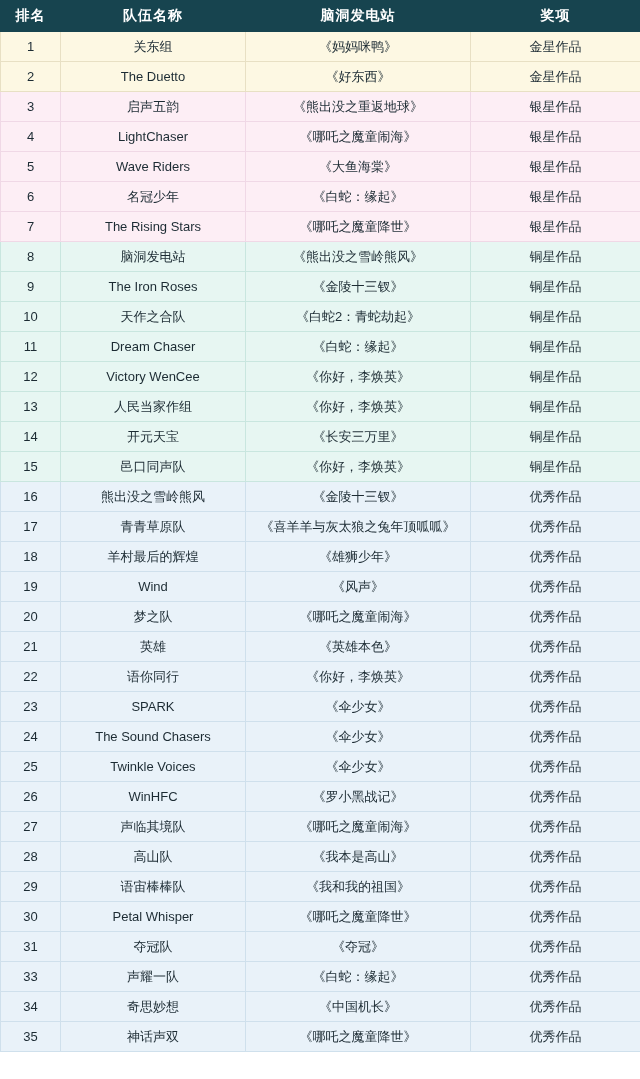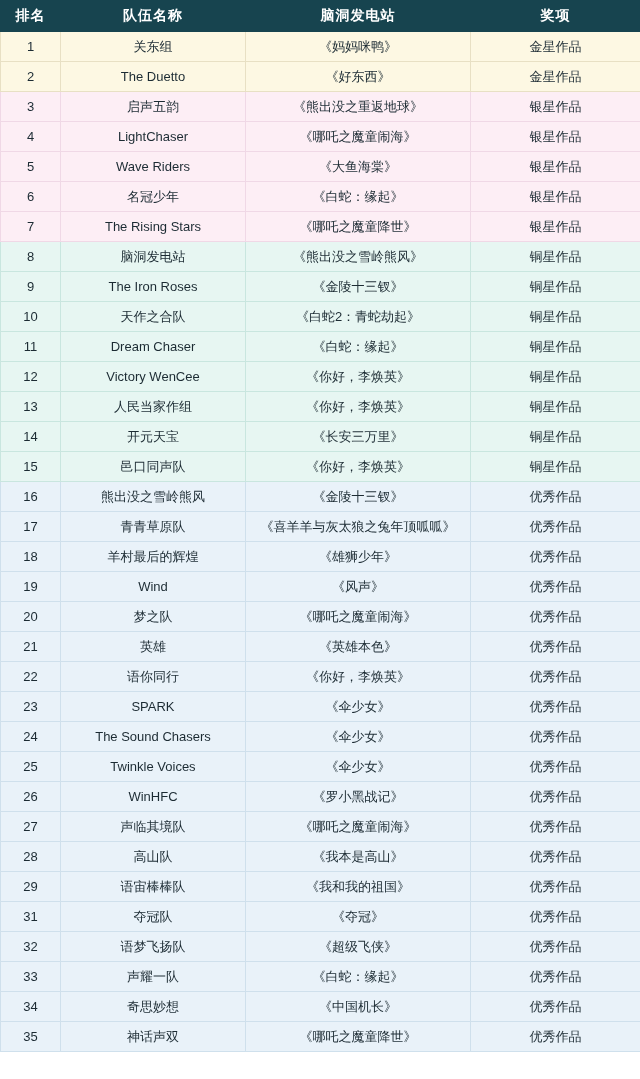--- a/index.html
+++ b/index.html
@@ -241,32 +241,32 @@
         <td class="movie-cell">《我本是高山》</td>
         <td class="award-cell">优秀作品</td>
       </tr>
       <tr class="tier-merit">
         <td class="rank-cell">29</td>
         <td class="team-cell">语宙棒棒队</td>
         <td class="movie-cell">《我和我的祖国》</td>
         <td class="award-cell">优秀作品</td>
       </tr>
       <tr class="tier-merit">
+        <td class="rank-cell">30</td>
+        <td class="team-cell">Petal Whisper</td>
+        <td class="movie-cell">《哪吒之魔童降世》</td>
+        <td class="award-cell">优秀作品</td>
+      </tr>
+      <tr class="tier-merit">
         <td class="rank-cell">31</td>
         <td class="team-cell">夺冠队</td>
         <td class="movie-cell">《夺冠》</td>
         <td class="award-cell">优秀作品</td>
       </tr>
       <tr class="tier-merit">
-        <td class="rank-cell">32</td>
-        <td class="team-cell">语梦飞扬队</td>
-        <td class="movie-cell">《超级飞侠》</td>
-        <td class="award-cell">优秀作品</td>
-      </tr>
-      <tr class="tier-merit">
         <td class="rank-cell">33</td>
         <td class="team-cell">声耀一队</td>
         <td class="movie-cell">《白蛇：缘起》</td>
         <td class="award-cell">优秀作品</td>
       </tr>
       <tr class="tier-merit">
         <td class="rank-cell">34</td>
         <td class="team-cell">奇思妙想</td>
         <td class="movie-cell">《中国机长》</td>
         <td class="award-cell">优秀作品</td>

